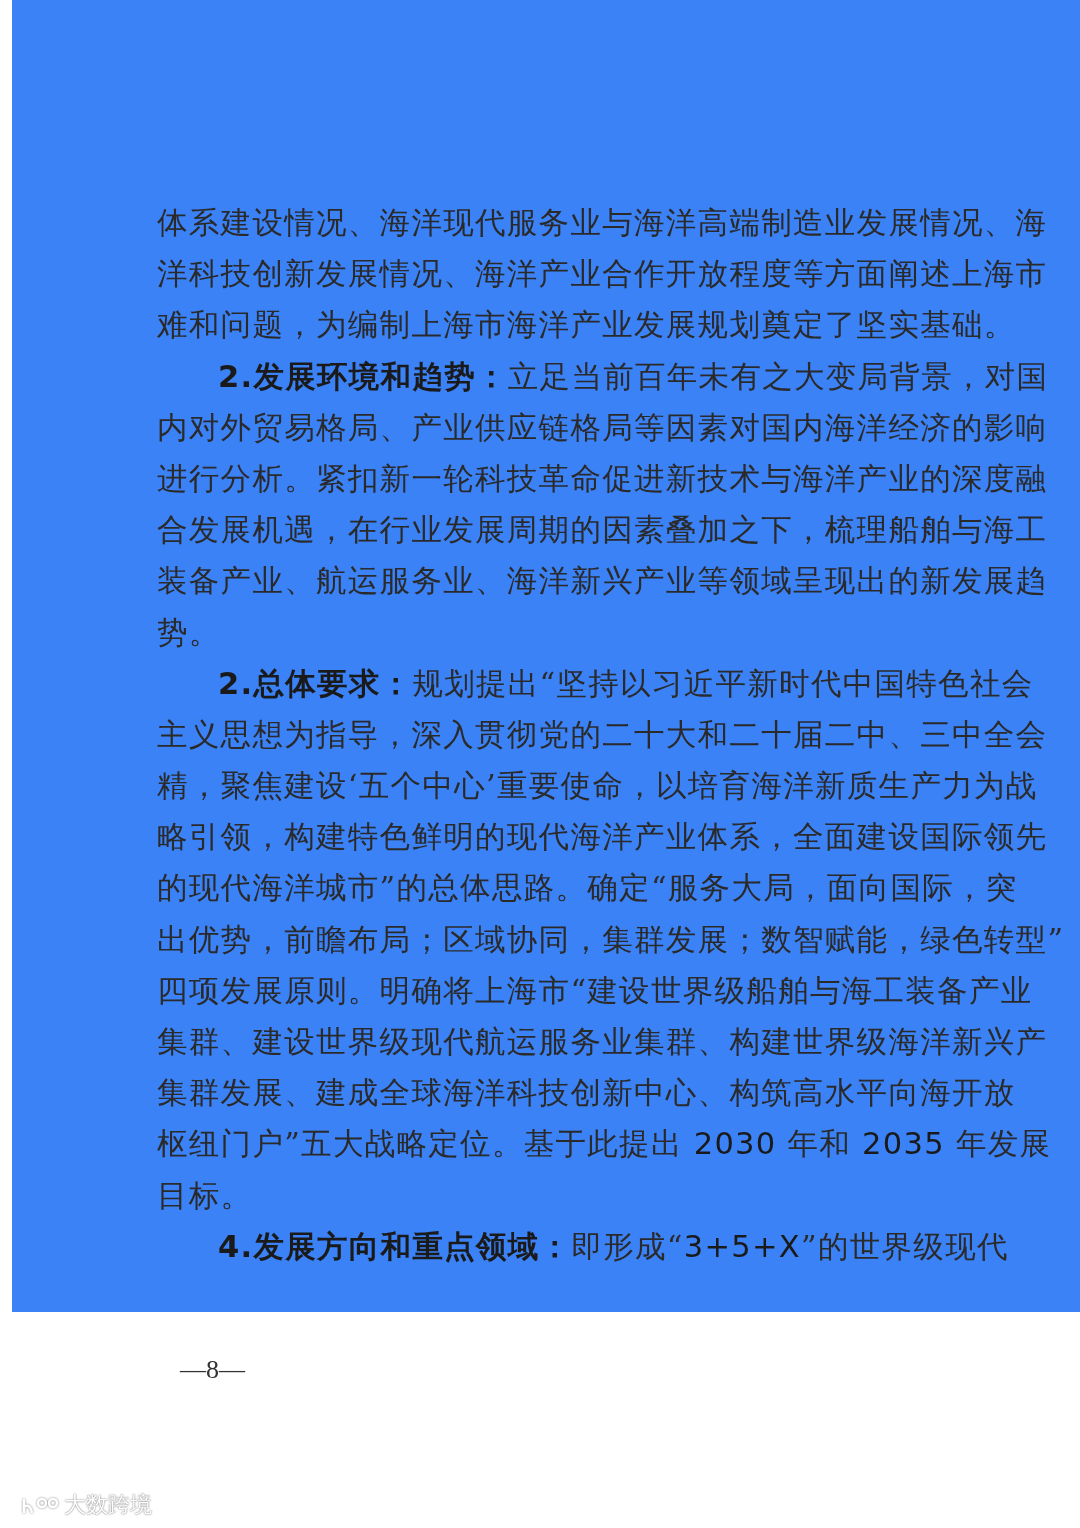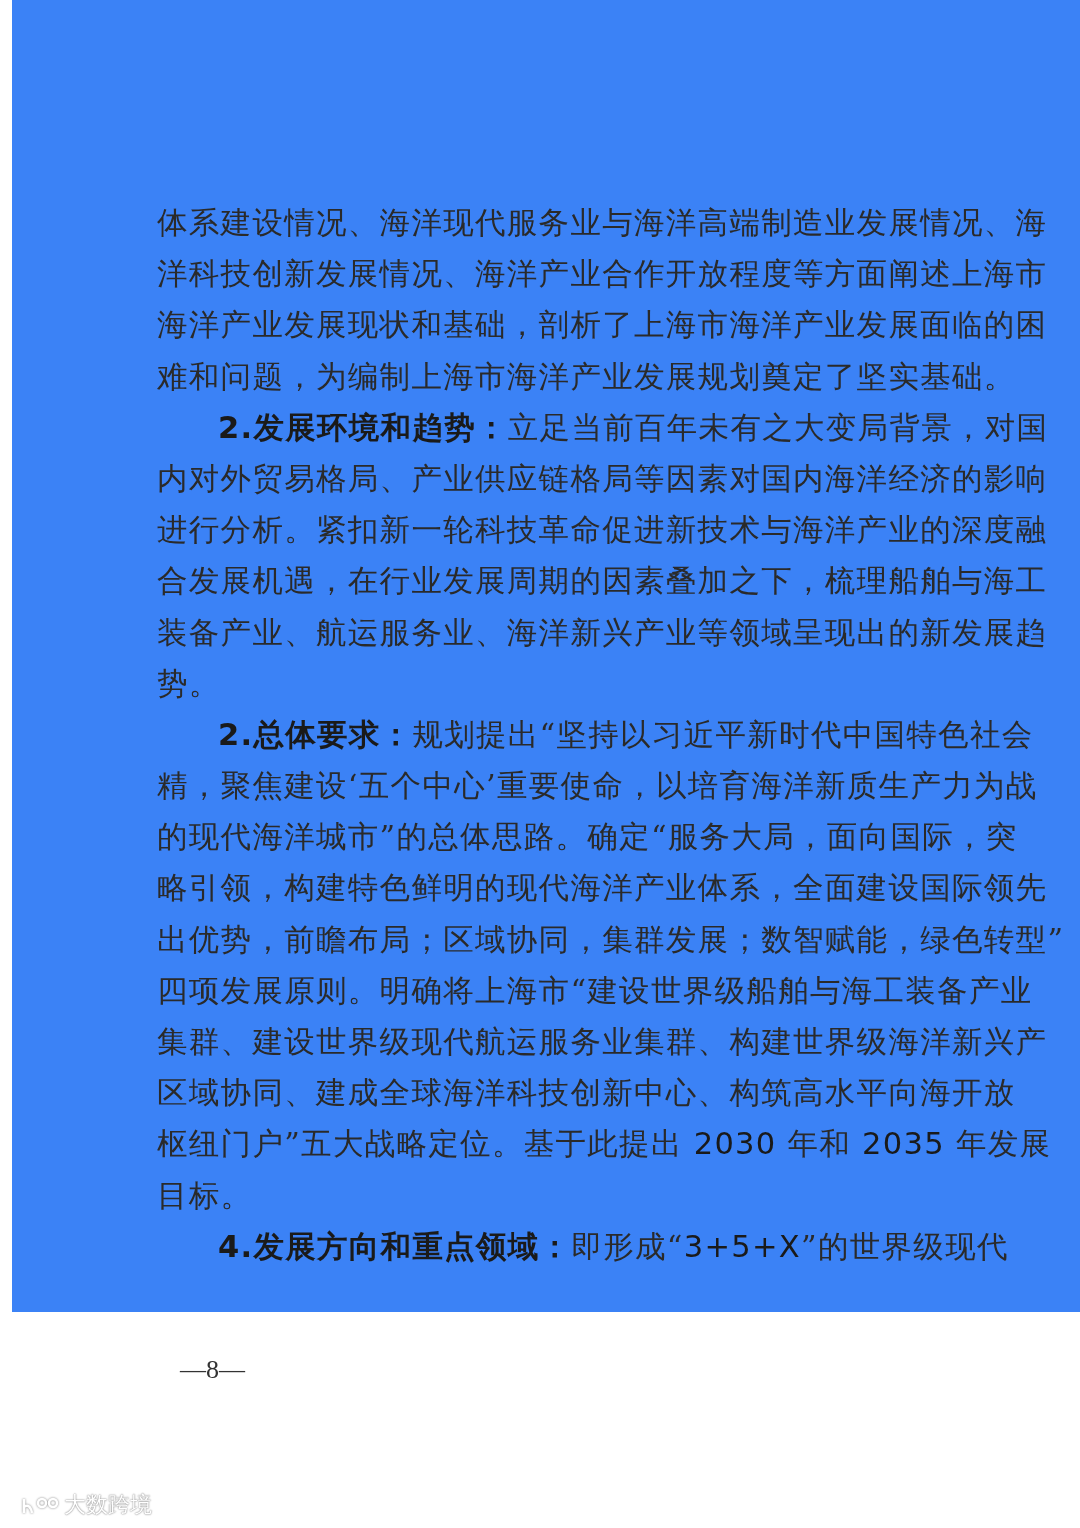--- a/index.html
+++ b/index.html
@@ -28,38 +28,38 @@
     }
     .wm-logo { display: inline-flex; align-items: center; }
   </style>
 </head>
 <body>
 
 <div class="page">
   <div class="text-block">
     <span class="line">体系建设情况、海洋现代服务业与海洋高端制造业发展情况、海</span>
     <span class="line">洋科技创新发展情况、海洋产业合作开放程度等方面阐述上海市</span>
-    <span class="line">海洋产业发展现状和基础，剖析了上海市海洋产业发展面临的困</span>
     <span class="line last">难和问题，为编制上海市海洋产业发展规划奠定了坚实基础。</span>
 
     <span class="line indent"><span class="heading">2.发展环境和趋势：</span><span>立足当前百年未有之大变局背景，对国</span></span>
     <span class="line">内对外贸易格局、产业供应链格局等因素对国内海洋经济的影响</span>
     <span class="line">进行分析。紧扣新一轮科技革命促进新技术与海洋产业的深度融</span>
     <span class="line">合发展机遇，在行业发展周期的因素叠加之下，梳理船舶与海工</span>
     <span class="line">装备产业、航运服务业、海洋新兴产业等领域呈现出的新发展趋</span>
     <span class="line last">势。</span>
 
     <span class="line indent"><span class="heading">2.总体要求：</span><span>规划提出“坚持以习近平新时代中国特色社会</span></span>
+    <span class="line">主义思想为指导，深入贯彻党的二十大和二十届二中、三中全会</span>
     <span class="line">精，聚焦建设‘五个中心’重要使命，以培育海洋新质生产力为战</span>
+    <span class="line">略引领，构建特色鲜明的现代海洋产业体系，全面建设国际领先</span>
     <span class="line">的现代海洋城市”的总体思路。确定“服务大局，面向国际，突</span>
-    <span class="line">略引领，构建特色鲜明的现代海洋产业体系，全面建设国际领先</span>
     <span class="line">出优势，前瞻布局；区域协同，集群发展；数智赋能，绿色转型”</span>
     <span class="line">四项发展原则。明确将上海市“建设世界级船舶与海工装备产业</span>
     <span class="line">集群、建设世界级现代航运服务业集群、构建世界级海洋新兴产</span>
-    <span class="line">区域协同、建成全球海洋科技创新中心、构筑高水平向海开放</span>
+    <span class="line">集群发展、建成全球海洋科技创新中心、构筑高水平向海开放</span>
     <span class="line"><span>枢纽门户”五大战略定位。基于此提出 </span><span class="num">2030</span><span> 年和 </span><span class="num">2035</span><span> 年发展</span></span>
     <span class="line last">目标。</span>
 
     <span class="line indent last"><span class="heading">4.发展方向和重点领域：</span><span>即形成“</span><span class="num">3+5+X</span><span>”的世界级现代</span></span>
   </div>
 
   <div class="page-number">—8—</div>
 
   <div class="watermark">
     <span class="wm-logo">

